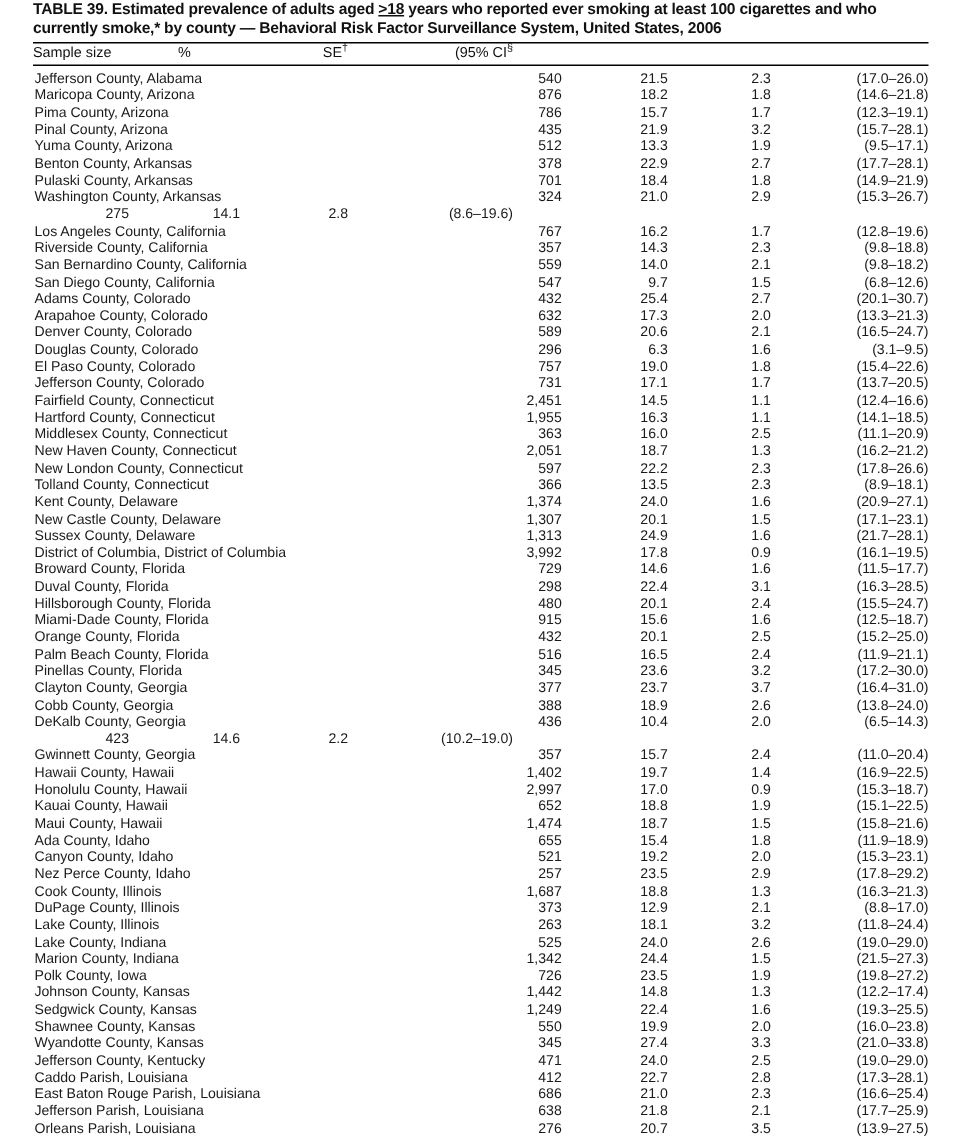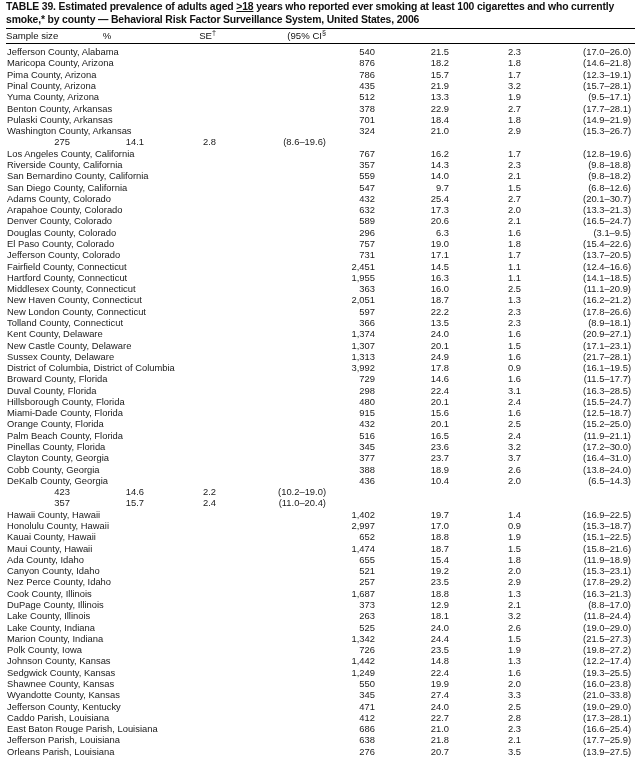--- a/index.html
+++ b/index.html
@@ -13,21 +13,21 @@
     overflow: hidden;
     font-family: "Liberation Sans", sans-serif;
     color: #1a1a1a;
     -webkit-font-smoothing: antialiased;
   }
   .page {
     position: relative;
     width: 641px;
     height: 758px;
     box-sizing: border-box;
-    padding: 0 6px;
+    padding: 0 22px;
   }
   
   .table-title {
     font-size: 10.4px;
     font-weight: bold;
     line-height: 12.6px;
     letter-spacing: -0.15px;
     padding-top: 1px;
     margin: 0;
     color: #111;
@@ -373,20 +373,21 @@
         <div class="c-se">2.0</div>
         <div class="c-ci">(6.5–14.3)</div>
       </div>
       <div class="trow">
         <div class="c-sample">423</div>
         <div class="c-pct">14.6</div>
         <div class="c-se">2.2</div>
         <div class="c-ci">(10.2–19.0)</div>
       </div>
       <div class="trow">
+        <div class="c-county">Gwinnett County, Georgia</div>
         <div class="c-sample">357</div>
         <div class="c-pct">15.7</div>
         <div class="c-se">2.4</div>
         <div class="c-ci">(11.0–20.4)</div>
       </div>
       <div class="trow">
         <div class="c-county">Hawaii County, Hawaii</div>
         <div class="c-sample">1,402</div>
         <div class="c-pct">19.7</div>
         <div class="c-se">1.4</div>

